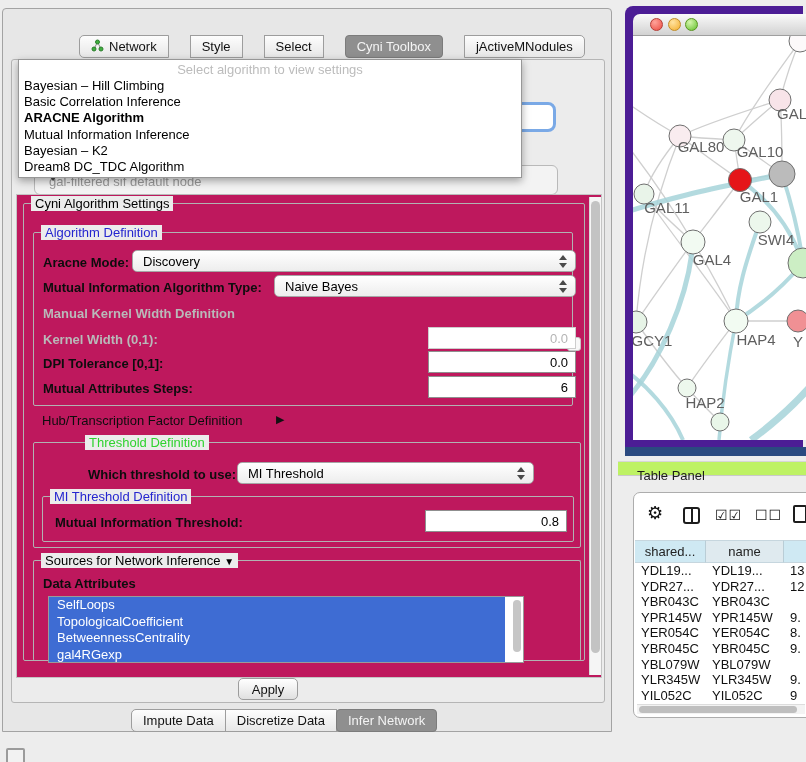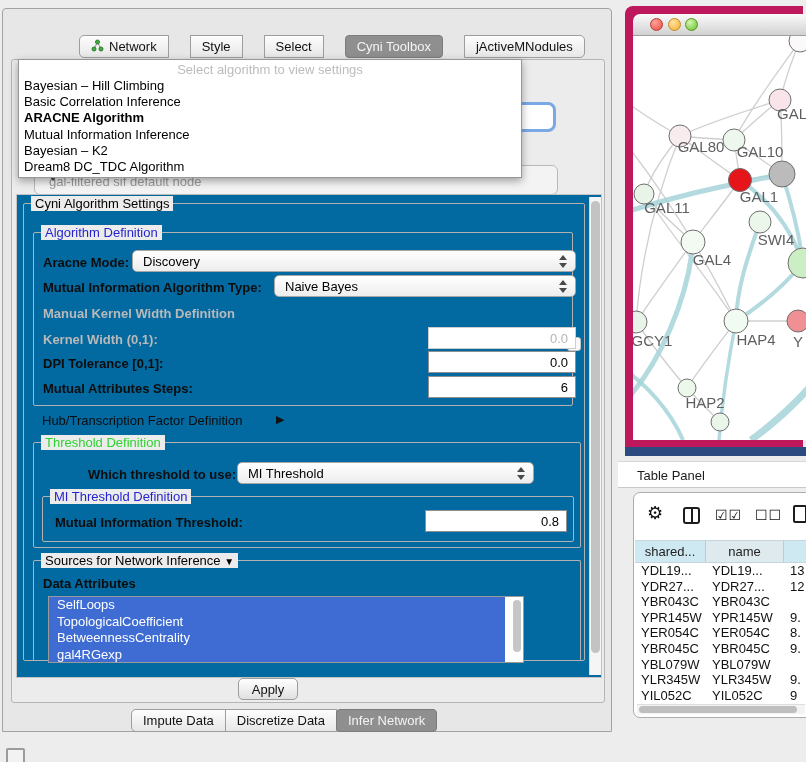--- a/index.html
+++ b/index.html
@@ -22,38 +22,38 @@
   #top-tabs{left:76px;top:26px;height:23px;gap:22px;}
   #bottom-tabs{left:128px;top:700px;height:23px;}
   .tab{display:flex;align-items:center;gap:5px;padding:0 11px;font-size:13px;color:#111;
        background:linear-gradient(#fdfdfd,#e7e7e7);border:1px solid #9d9d9d;margin-left:-1px;white-space:nowrap;}
   .tab:first-child{border-radius:5px 0 0 5px;margin-left:0;}
   .tab:last-child{border-radius:0 5px 5px 0;}
   .tab.sel{background:#8f8f8f;color:#f4f4f4;border-color:#7c7c7c;border-radius:4px;z-index:2;}
 
   
   #content-panel{left:8px;top:50px;width:594px;height:644px;background:#ececec;border:1px solid #b5b5b5;border-radius:3px;}
-  #scrollpane{left:4px;top:134px;width:586px;height:484px;border:1px solid #c4c4c4;background:#0369a1;}
+  #scrollpane{left:4px;top:134px;width:586px;height:484px;border:1px solid #c4c4c4;background:#be185d;}
 
   
   #table-data-combo{left:22px;top:105px;width:524px;height:30px;border:1px solid #b9b9b9;border-radius:6px;background:#f3f3f3;z-index:4;}
   #table-data-combo span{position:absolute;left:14px;top:8px;font-size:13px;color:#9a9a9a;}
   #focus-combo-fragment{left:500px;top:42px;width:44px;height:30px;border:3px solid #7aa9e6;border-radius:8px;background:#fff;z-index:3;}
 
   
   #algo-dropdown{left:6px;top:-1px;width:504px;background:#fff;border:1px solid #979797;box-shadow:0 3px 8px rgba(0,0,0,.35);z-index:50;padding-bottom:2px;}
   #algo-prompt{font-size:13px;color:#bcbcbc;text-align:center;padding:2px 0 1px 0;}
   .algo-item{font-size:13px;color:#000;line-height:16.2px;padding-left:5px;white-space:nowrap;}
   .algo-item.sel{font-weight:bold;}
 
   
   .fieldset{position:absolute;border:1px solid #b2b2b2;border-radius:2px;}
   .legend{position:absolute;top:-8px;left:7px;background:#ececec;padding:0 4px;font-size:13px;white-space:nowrap;}
   .legend.blue{color:#2525cf;}
-  .legend.green{color:#2fd32f;}
+  .legend.green{color:#2fd32f;margin-left:44px;}
 
   .blabel{position:absolute;font-size:13px;font-weight:bold;color:#0d0d0d;white-space:nowrap;}
   .glabel{position:absolute;font-size:13px;font-weight:bold;color:#b9b9b9;white-space:nowrap;}
 
   .combo{position:absolute;border:1px solid #a6a6a6;border-radius:5px;background:linear-gradient(#ffffff,#ededed);
          font-size:13px;color:#000;display:flex;align-items:center;padding-left:10px;}
   .spin{position:absolute;right:7px;top:50%;margin-top:-6px;width:9px;height:13px;}
   .spin:before{content:"";position:absolute;top:0;left:0;border-left:4.5px solid transparent;border-right:4.5px solid transparent;border-bottom:5px solid #4a4a4a;}
   .spin:after{content:"";position:absolute;bottom:0;left:0;border-left:4.5px solid transparent;border-right:4.5px solid transparent;border-top:5px solid #4a4a4a;}
 
@@ -72,35 +72,35 @@
   #attr-scroll-thumb{left:464px;top:3px;width:8px;height:52px;background:#c6c6c6;border-radius:4px;}
 
   
   #v-scrollbar{left:572px;top:2px;width:12px;height:478px;background:#f5f5f5;border-left:1px solid #dadada;}
   #v-scroll-thumb{left:1px;top:4px;width:9px;height:452px;background:#c3c3c3;border-radius:5px;}
 
   #apply-btn{left:226px;top:618px;width:60px;height:22px;border:1px solid #9c9c9c;border-radius:5px;
              background:linear-gradient(#ffffff,#e0e0e0);font-size:13px;color:#111;display:flex;align-items:center;justify-content:center;}
 
   
-  #net-frame{left:625px;top:6px;width:178px;height:450px;background:#be185d;border-radius:8px 0 0 0;}
+  #net-frame{left:625px;top:6px;width:178px;height:450px;background:#4c1d95;border-radius:8px 0 0 0;}
   #net-frame-dark{left:0;top:441px;width:181px;height:9px;background:#2b4a80;}
   #net-titlebar{left:8px;top:8px;width:173px;height:22px;background:linear-gradient(#fafafa,#d2d2d2);border-bottom:1px solid #9f9f9f;border-radius:7px 0 0 0;}
   .tl{position:absolute;top:4px;width:13px;height:13px;border-radius:50%;}
   #tl-red{left:17px;background:radial-gradient(circle at 35% 30%,#ffa39a,#ec4b41);border:1px solid #b43c35;}
   #tl-yellow{left:35px;background:radial-gradient(circle at 35% 30%,#ffe3a1,#f4ae2c);border:1px solid #c08c27;}
   #tl-green{left:52px;background:radial-gradient(circle at 35% 30%,#d6f6ad,#62c02b);border:1px solid #57941f;}
   #net-canvas{left:8px;top:30px;width:173px;height:404px;background:#fff;overflow:hidden;}
   #net-svg text{font-size:15px;fill:#5f5f5f;}
   .edge-gray{fill:none;stroke:#cfcfcf;stroke-width:1.3;}
   .edge-teal{fill:none;stroke:#a6d4d9;opacity:.85;}
   #net-svg circle{stroke:#6f6f6f;stroke-width:1;}
 
   
-  #table-panel-bar{left:618px;top:461px;width:188px;height:27px;background:#ffffff;border-top:1px solid #d6d6d6;border-bottom:1px solid #c9c9c9;}
+  #table-panel-bar{left:618px;top:461px;width:188px;height:15px;background:#bef264;border-top:1px solid #d6d6d6;border-bottom:1px solid #c9c9c9;}
   #table-panel-title{left:19px;top:6px;font-size:13px;color:#1c1c1c;}
   #table-window{left:633px;top:492px;width:180px;height:226px;background:#fff;border:1px solid #adadad;border-radius:7px 0 0 7px;}
   #table-toolbar{left:0;top:0;width:100%;height:44px;}
   #gear-icon{left:13px;top:11px;font-size:18px;color:#111;line-height:18px;}
   #columns-icon{left:49px;top:14px;width:17px;height:17px;border:2px solid #1d1d1d;border-radius:3px;}
   #columns-icon:before{content:"";position:absolute;left:50%;top:0;width:2px;height:100%;background:#1d1d1d;margin-left:-1px;}
   #check-some-icon{left:81px;top:14px;font-size:14px;color:#111;letter-spacing:1px;}
   #check-none-icon{left:121px;top:14px;font-size:14px;color:#111;letter-spacing:1px;}
   #doc-icon{left:159px;top:12px;width:14px;height:18px;border:2px solid #1d1d1d;border-radius:2px;background:#fff;}
   #table-head{left:1px;top:47px;width:178px;height:23px;display:flex;}

